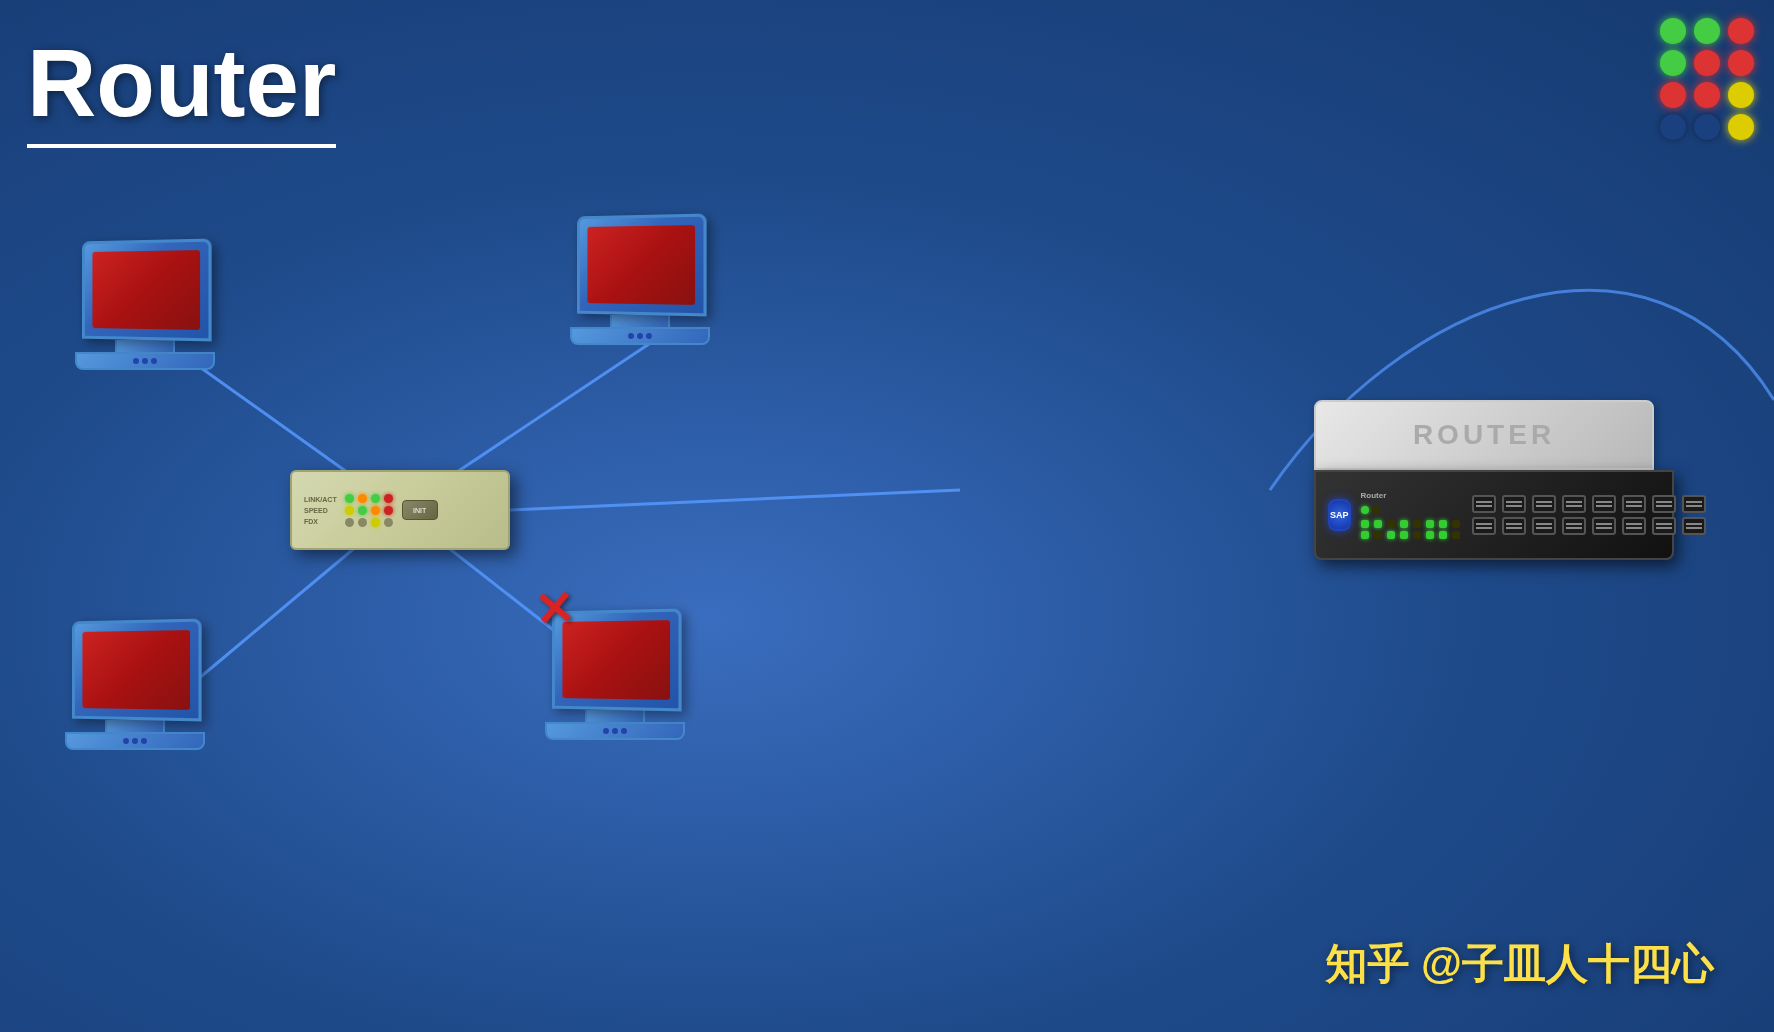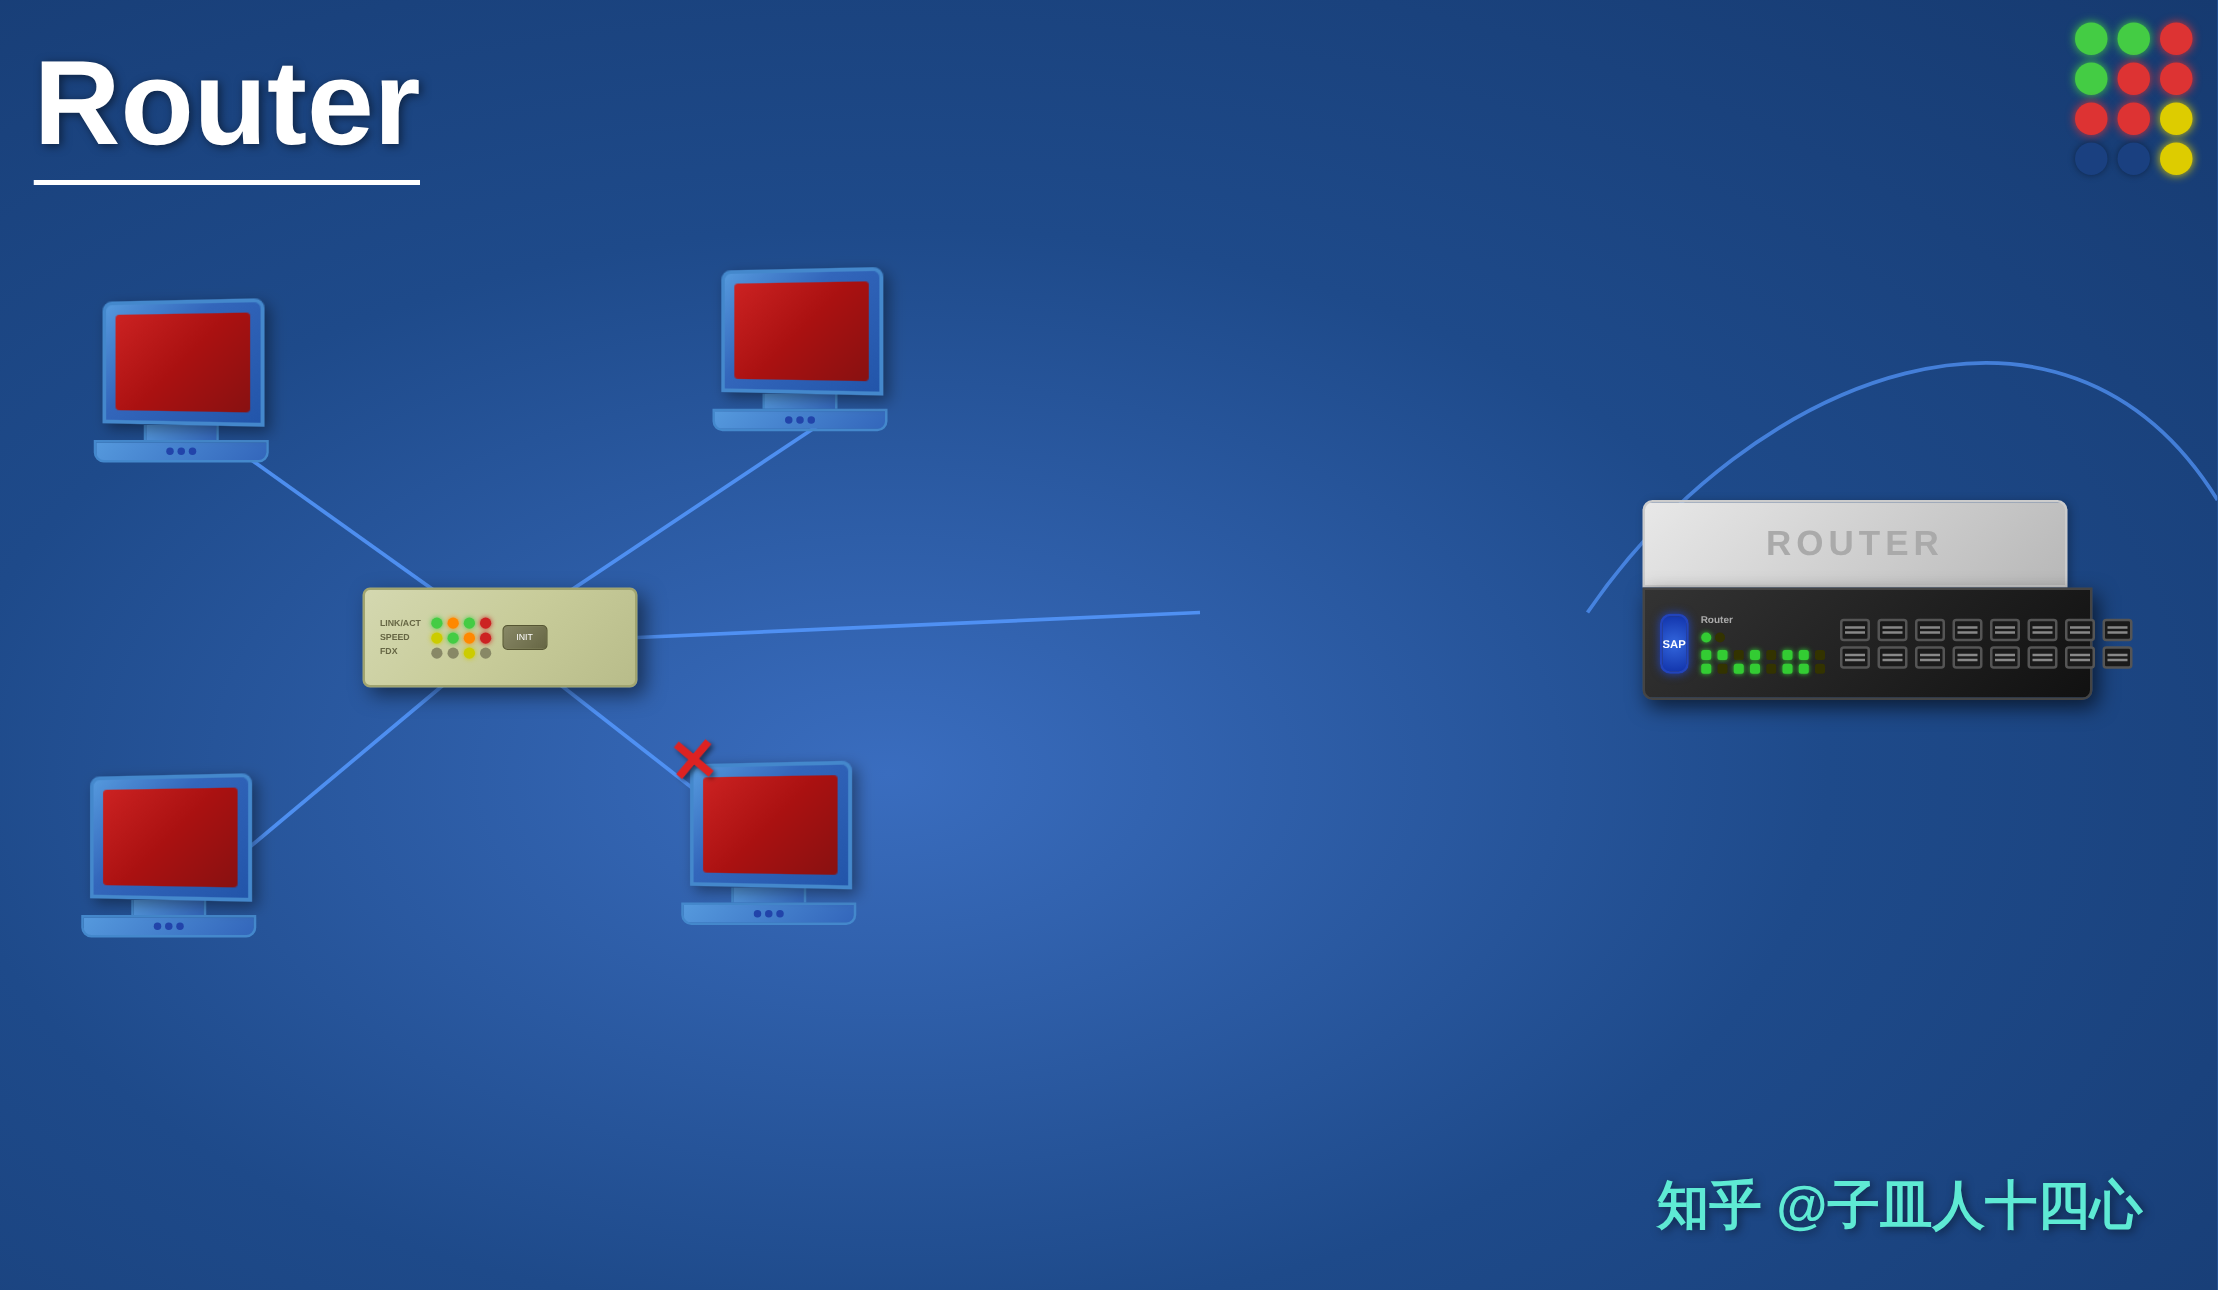--- a/index.html
+++ b/index.html
@@ -196,21 +196,21 @@
       border: 2px solid #444444;
       display: flex;
       align-items: center;
       padding: 8px 12px;
       gap: 10px;
       box-shadow: 4px 6px 16px rgba(0,0,0,0.6);
     }
 
     .router-sap-btn {
       width: 44px;
-      height: 48px;
+      height: 32px;
       background: radial-gradient(circle, #3366dd, #1133aa);
       border-radius: 8px;
       border: 2px solid #2244bb;
       display: flex;
       align-items: center;
       justify-content: center;
       font-size: 9px;
       font-weight: bold;
       color: white;
       box-shadow: 0 0 8px #2244bb;
@@ -279,21 +279,21 @@
       text-shadow: 2px 2px 4px rgba(0,0,0,0.5);
       transform: rotate(-5deg);
     }
 
     
     .watermark {
       position: absolute;
       bottom: 40px;
       right: 60px;
       font-size: 42px;
-      color: #5eead4;
+      color: #fde047;
       font-weight: bold;
       text-shadow: 2px 2px 8px rgba(0,0,0,0.5);
       margin-top: 18px;
     }
   </style>
 </head>
 <body>
 
 <div class="bg"></div>
 

